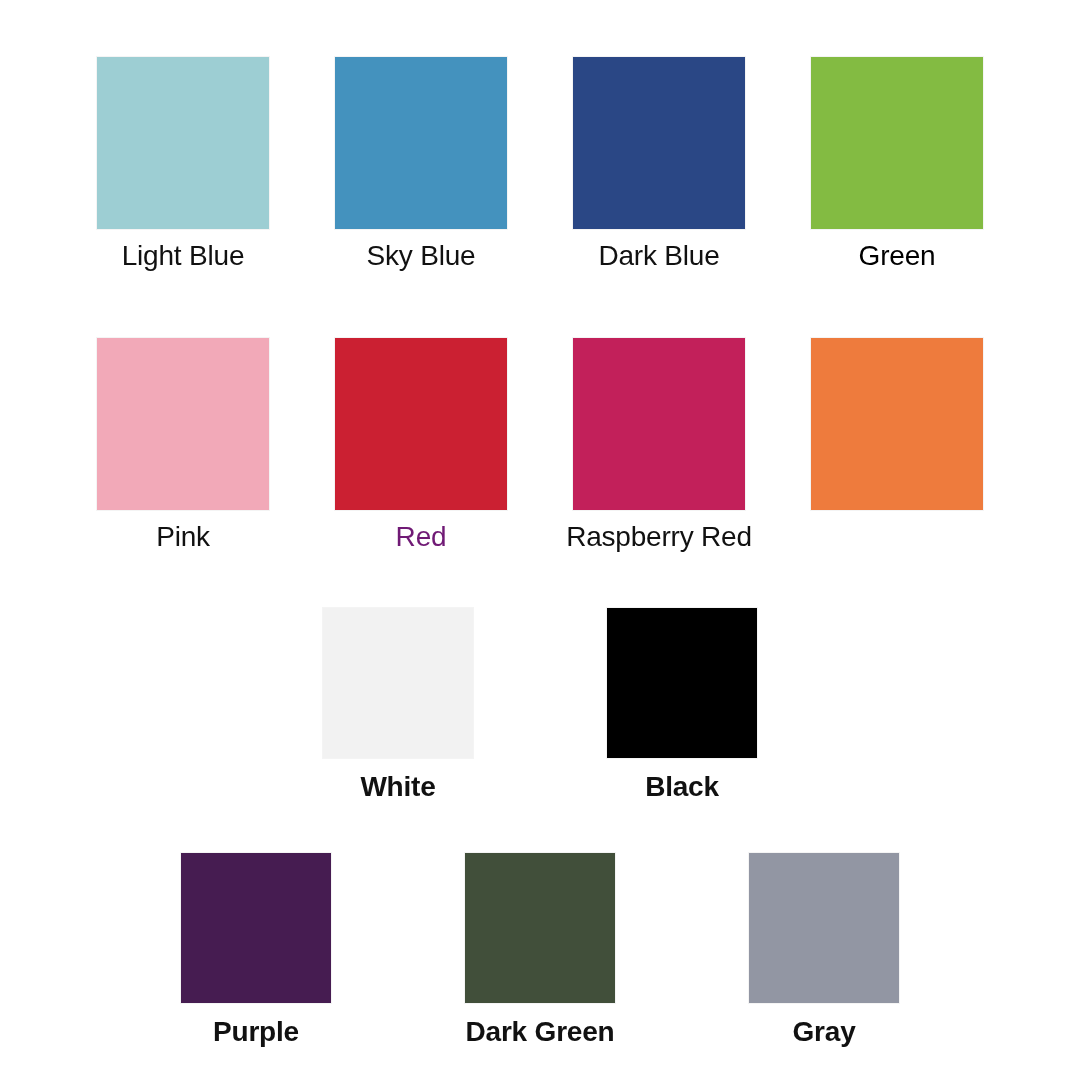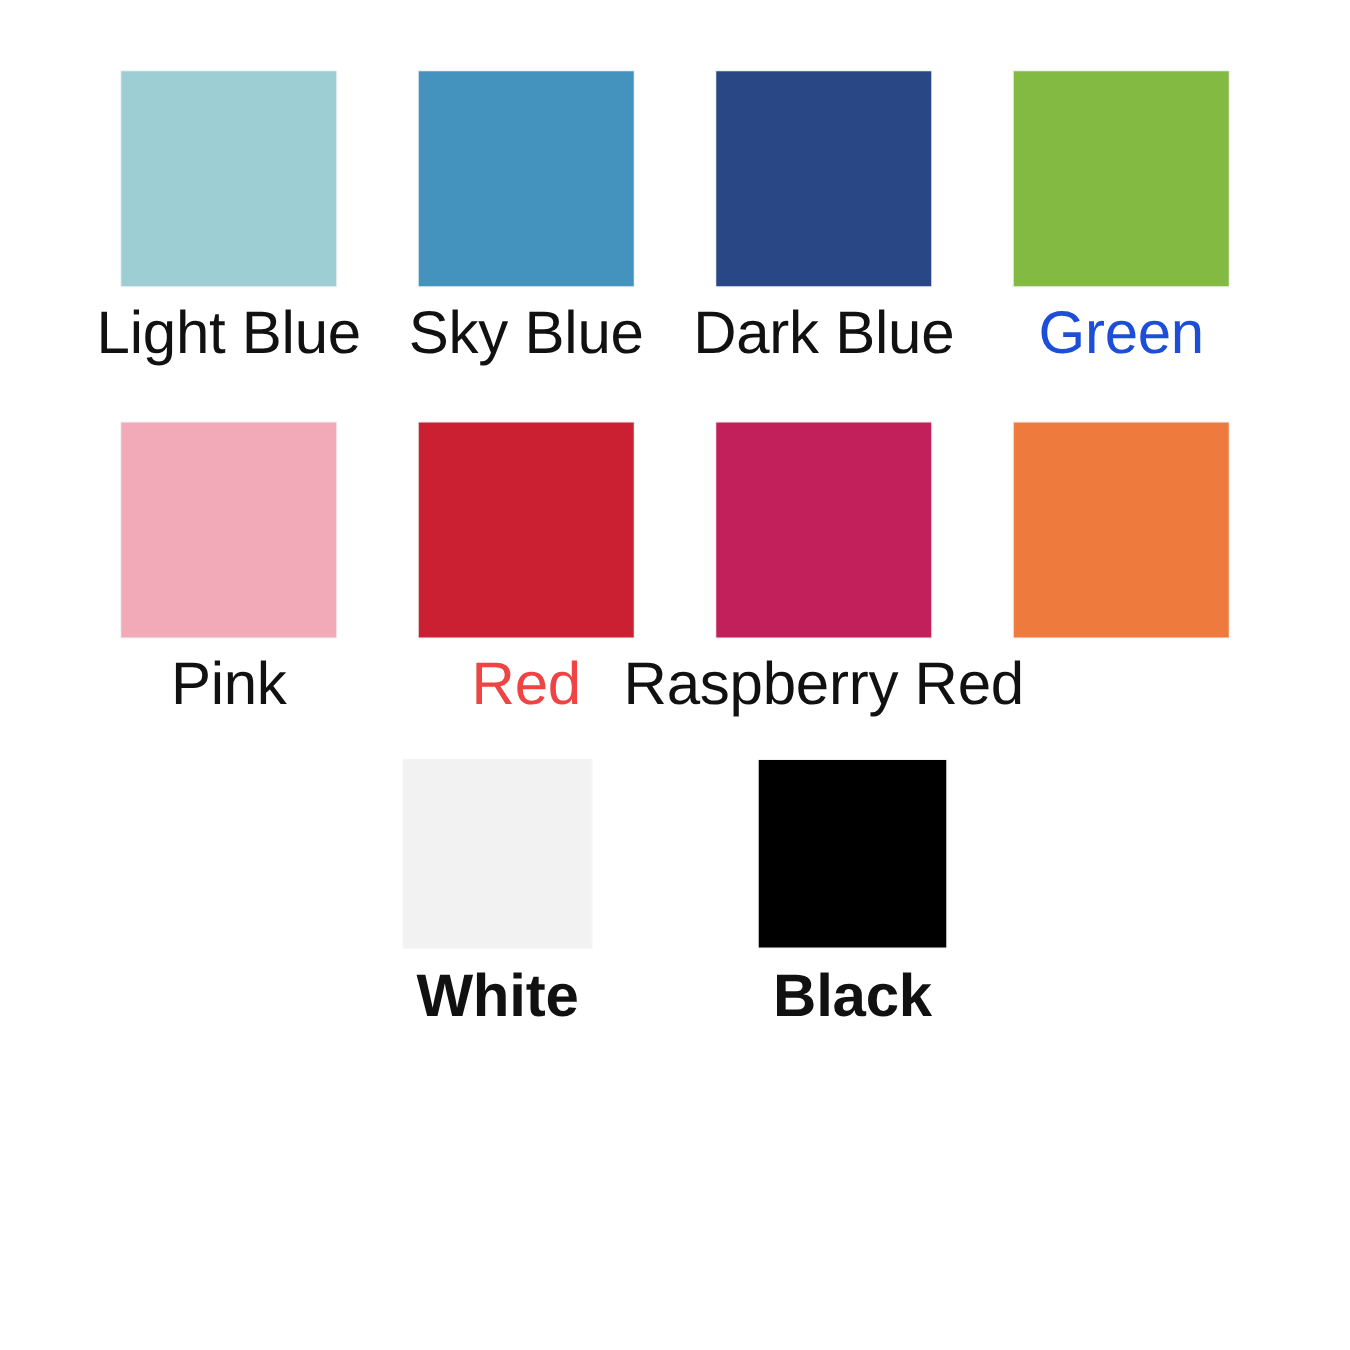--- a/index.html
+++ b/index.html
@@ -70,21 +70,21 @@
   .swatch-chip {
     display: block;
     border: 0;
     padding: 0;
     
     box-shadow: 0 0 0 1px rgba(0, 0, 0, 0.045);
   }
 
   .swatch-label {
     margin-top: 12px;
-    font-size: 48px;
+    font-size: 28px;
     line-height: 1.08;
     color: #111111;
     white-space: nowrap;
     text-align: center;
     letter-spacing: -0.2px;
   }
 
   .row-3 .swatch-label,
   .row-4 .swatch-label {
     margin-top: 14px;
@@ -103,32 +103,32 @@
     <div class="swatch-cell">
       <div class="swatch-chip" style="background-color: rgb(68, 146, 190);"></div>
       <div class="swatch-label" style="color: rgb(17, 17, 17);">Sky Blue</div>
     </div>
     <div class="swatch-cell">
       <div class="swatch-chip" style="background-color: rgb(42, 71, 133);"></div>
       <div class="swatch-label" style="color: rgb(17, 17, 17);">Dark Blue</div>
     </div>
     <div class="swatch-cell">
       <div class="swatch-chip" style="background-color: rgb(131, 187, 66);"></div>
-      <div class="swatch-label" style="color: #1d4ed8;">Green</div>
+      <div class="swatch-label" style="color: #000000;">Green</div>
     </div>
   </div>
 
   <div class="swatch-row row-2">
     <div class="swatch-cell">
       <div class="swatch-chip" style="background-color: rgb(242, 169, 184);"></div>
       <div class="swatch-label" style="color: rgb(17, 17, 17);">Pink</div>
     </div>
     <div class="swatch-cell">
       <div class="swatch-chip" style="background-color: rgb(203, 32, 50);"></div>
-      <div class="swatch-label" style="color: #ef4444;">Red</div>
+      <div class="swatch-label" style="color: #701a75;">Red</div>
     </div>
     <div class="swatch-cell">
       <div class="swatch-chip" style="background-color: rgb(194, 32, 90);"></div>
       <div class="swatch-label" style="color: rgb(17, 17, 17);">Raspberry Red</div>
     </div>
     <div class="swatch-cell">
       <div class="swatch-chip" style="background-color: rgb(238, 123, 61);"></div>
     </div>
   </div>
 
@@ -136,14 +136,28 @@
     <div class="swatch-cell">
       <div class="swatch-chip" style="background-color: rgb(242, 242, 242);"></div>
       <div class="swatch-label" style="color: rgb(17, 17, 17);">White</div>
     </div>
     <div class="swatch-cell">
       <div class="swatch-chip" style="background-color: rgb(0, 0, 0);"></div>
       <div class="swatch-label" style="color: rgb(17, 17, 17);">Black</div>
     </div>
   </div>
 
+  <div class="swatch-row row-4">
+    <div class="swatch-cell">
+      <div class="swatch-chip" style="background-color: rgb(70, 28, 81);"></div>
+      <div class="swatch-label" style="color: rgb(17, 17, 17);">Purple</div>
+    </div>
+    <div class="swatch-cell">
+      <div class="swatch-chip" style="background-color: rgb(65, 79, 58);"></div>
+      <div class="swatch-label" style="color: rgb(17, 17, 17);">Dark Green</div>
+    </div>
+    <div class="swatch-cell">
+      <div class="swatch-chip" style="background-color: rgb(146, 150, 163);"></div>
+      <div class="swatch-label" style="color: rgb(17, 17, 17);">Gray</div>
+    </div>
+  </div>
 
 </div>
 
 </body></html>

